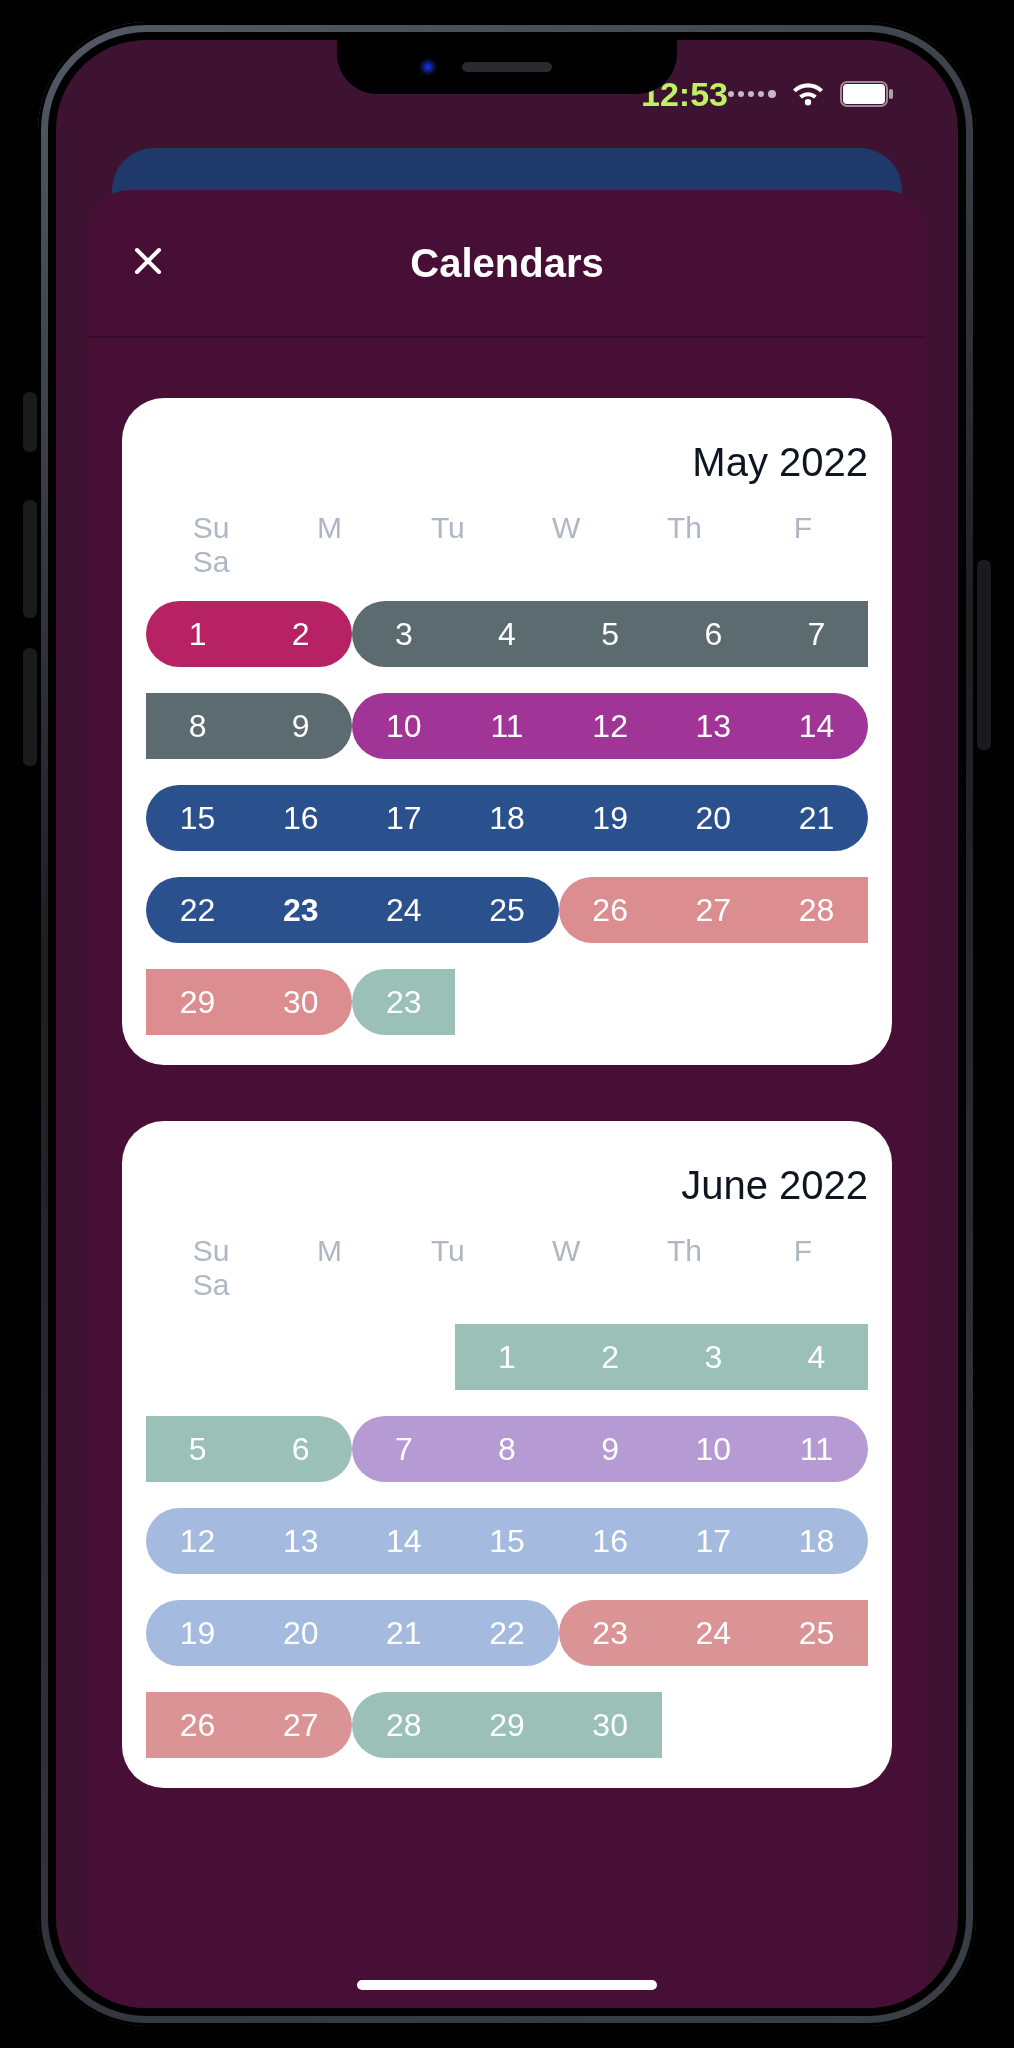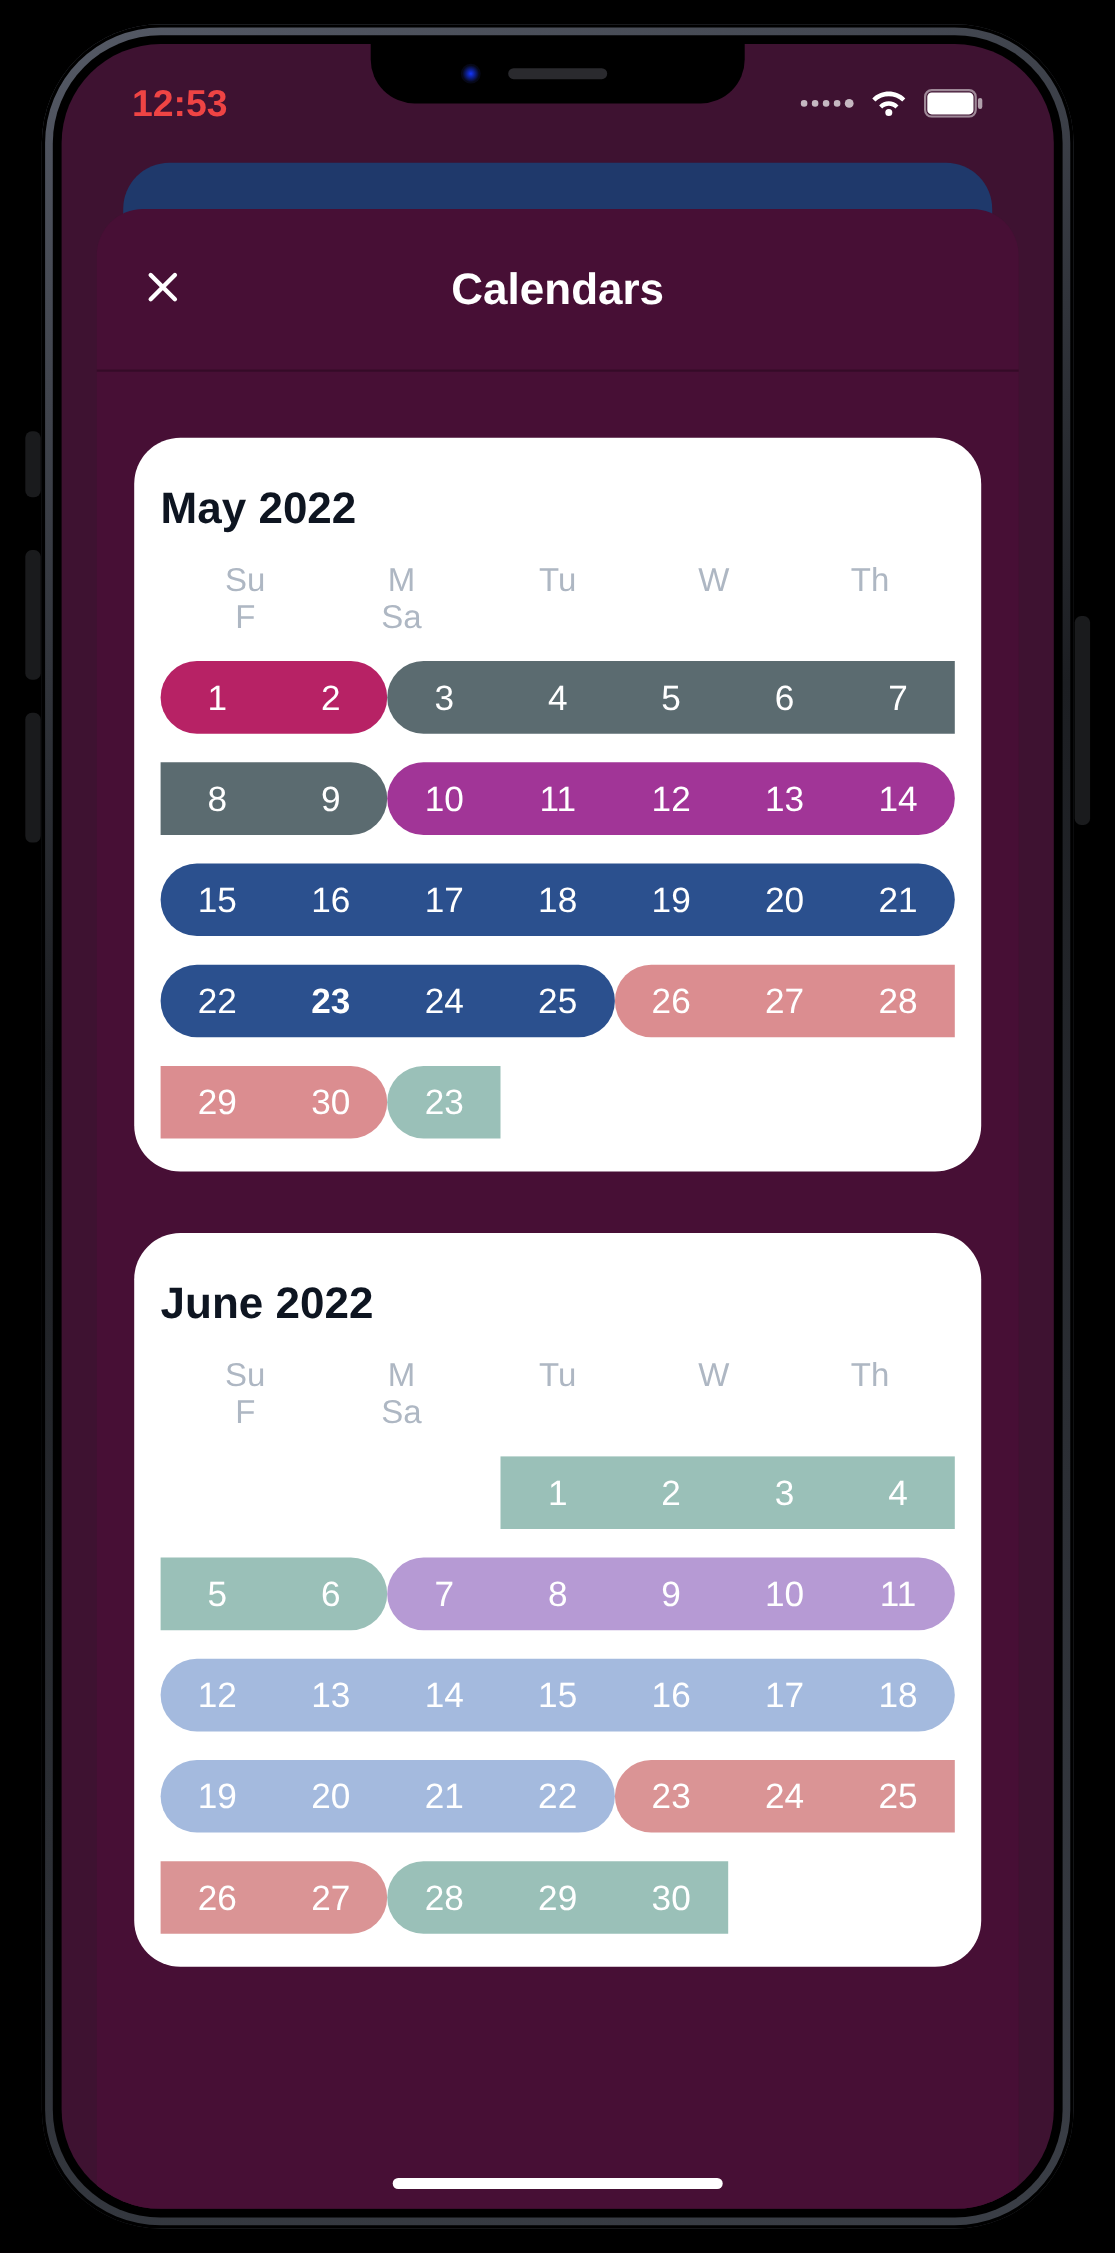--- a/index.html
+++ b/index.html
@@ -64,22 +64,22 @@
     }
     .cam {
       position: absolute; top: 18px; left: 50%; margin-left: -88px;
       width: 18px; height: 18px; background: radial-gradient(circle,#1436ff 0%,#060818 60%); border-radius: 50%;
     }
 
     
     .status-bar {
       position: absolute; top: 0; left: 0; right: 0; height: 108px;
       padding: 0 64px;
-      display: flex; align-items: center; justify-content: space-between;
-      color: #ef4444; font-weight: 700; font-size: 34px;
+      display: flex; align-items: center; justify-content: flex-end;
+      color: #bef264; font-weight: 700; font-size: 34px;
       z-index: 40;
     }
     .status-right { display: flex; align-items: center; gap: 14px; }
     .dots { display: flex; gap: 4px; align-items: center; opacity: 0.7; }
     .dots i { width: 6px; height: 6px; background: #fff; border-radius: 50%; }
     .dots i.big { width: 8px; height: 8px; }
     .wifi svg, .batt svg { display: block; }
 
     
     .undersheet {
@@ -118,25 +118,25 @@
       padding: 60px 34px 0 34px;
     }
 
     .month-card {
       background: #fff;
       border-radius: 42px;
       padding: 42px 24px 30px 24px;
       margin-bottom: 56px;
     }
     .month-title {
-      text-align: left; font-size: 40px; font-weight: 700; color: #0e1521;
+      text-align: right; font-size: 40px; font-weight: 400; color: #0e1521;
       margin-bottom: 26px;
     }
     .dow-row {
-      display: grid; grid-template-columns: repeat(5,1fr);
+      display: grid; grid-template-columns: repeat(6,1fr);
       margin-bottom: 22px; padding: 0 6px;
     }
     .dow {
       text-align: center; font-size: 30px; color: #aeb7c3; font-weight: 500;
     }
 
     .weeks { display: flex; flex-direction: column; gap: 26px; }
     .week {
       display: grid; grid-template-columns: repeat(7,1fr);
       gap: 0;

